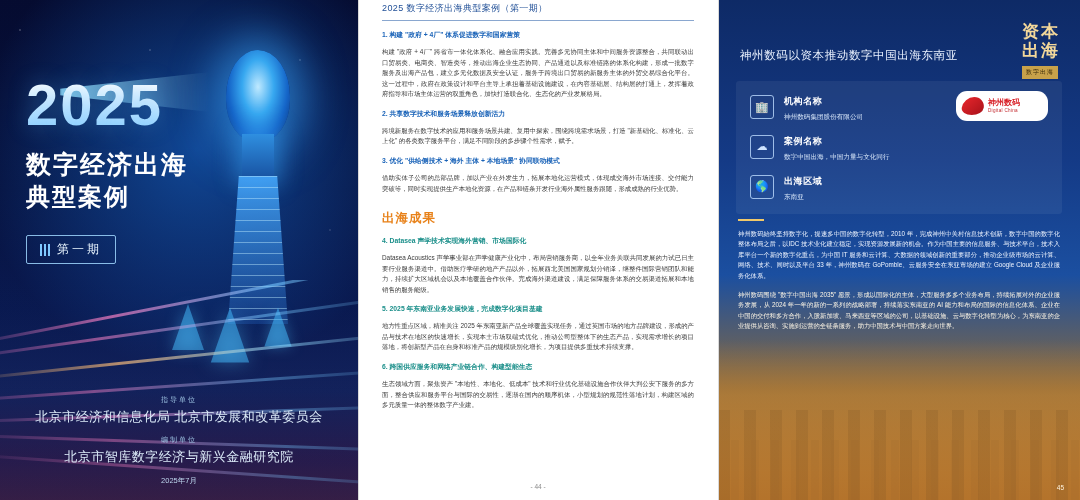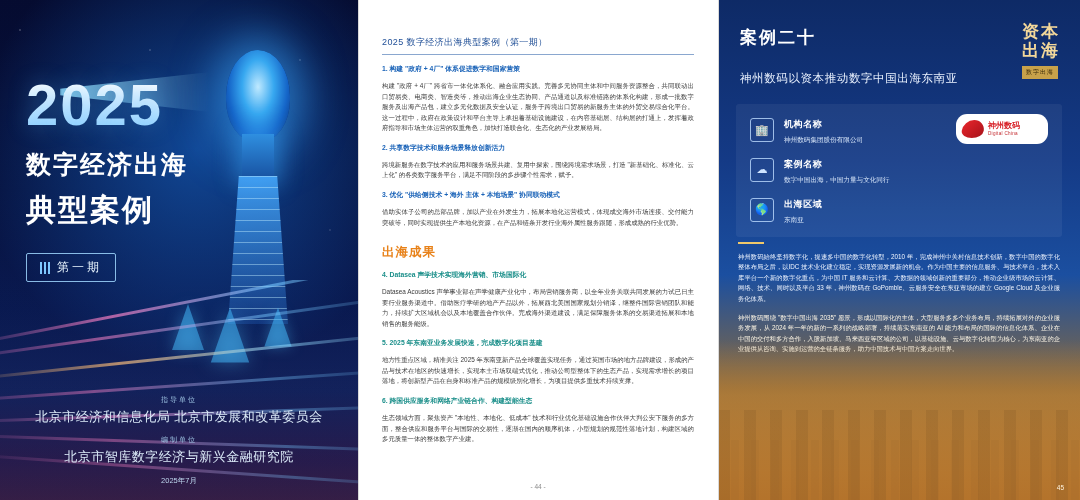--- a/index.html
+++ b/index.html
@@ -82,40 +82,40 @@
   .streaks span:nth-child(7){left:-10px;top:190px;width:500px;transform:rotate(4deg);opacity:.4}
 
   .cover-title{position:absolute;left:26px;top:76px;z-index:5;}
   .cover-year{
     font-size:58px;font-weight:bold;letter-spacing:2px;
     background:linear-gradient(180deg,#ffffff 10%,#8fd0ff 95%);
     -webkit-background-clip:text;background-clip:text;color:transparent;
     line-height:1;text-shadow:0 0 22px rgba(90,190,255,.35);
   }
   .cover-l1{margin-top:14px;font-size:25px;font-weight:bold;color:#fff;letter-spacing:2px;}
-  .cover-l2{margin-top:9px;font-size:30px;font-weight:bold;color:#fff;letter-spacing:2px;}
+  .cover-l2{margin-top:0;font-size:24px;font-weight:bold;color:#fff;letter-spacing:2px;}
   .issue{
     margin-top:22px;display:inline-flex;align-items:center;gap:7px;
     border:1px solid rgba(160,215,255,.85);padding:5px 13px;border-radius:2px;
   }
   .issue .bars{display:flex;gap:2px;}
   .issue .bars i{display:block;width:2px;height:12px;background:#7fc8ff;}
   .issue span{color:#eaf6ff;font-size:12px;letter-spacing:3px;}
 
   .cover-foot{position:absolute;left:0;right:0;bottom:14px;text-align:center;z-index:6;color:#cfe4f7;}
   .cover-foot .lab{font-size:7px;color:#9fc4e4;letter-spacing:2px;margin-bottom:3px;}
   .cover-foot .org{font-size:13px;color:#dbeaf8;letter-spacing:.5px;margin-bottom:9px;}
   .cover-foot .date{font-size:7.5px;color:#bcd5ec;margin-top:10px;}
 
   
   .textpage{
     position:relative;width:360px;height:500px;background:#ffffff;
     padding:0 24px;box-sizing:border-box;
   }
-  .run-head{padding-top:36px;font-size:9px;color:#1f4e96;letter-spacing:.4px;}
+  .run-head{padding-top:2px;font-size:9px;color:#1f4e96;letter-spacing:.4px;}
   .run-rule{margin-top:5px;height:1px;background:#2a5fa8;opacity:.55;}
   .h-orange{
     margin-top:16px;font-size:12.5px;font-weight:bold;color:#e8821a;letter-spacing:1px;
   }
   .para{margin-top:7px;font-size:6.4px;line-height:1.65;color:#3b3b3b;text-align:justify;}
   .sub-blue{margin-top:9px;font-size:6.8px;font-weight:bold;color:#1a63b8;}
   .sub-teal{margin-top:9px;font-size:6.8px;font-weight:bold;color:#1b8f8a;}
   .folio{position:absolute;left:0;right:0;bottom:10px;text-align:center;font-size:6.5px;color:#8a8a8a;}
 
   
@@ -255,21 +255,20 @@
 
     <div class="folio">- 44 -</div>
   </div>
 
   <div class="casepage">
     <div class="case-city">
       <div class="sky"></div>
     </div>
 
     <div class="case-top">
-      <div class="case-no">案例二十</div>
       <div class="case-title">神州数码以资本推动数字中国出海东南亚</div>
       <div class="badge-zb">
         <div class="zb-t">资本</div>
         <div class="zb-t">出海</div>
         <div class="zb-stamp">数字出海</div>
       </div>
     </div>
 
     <div class="case-card">
       <div class="logo-chip">

